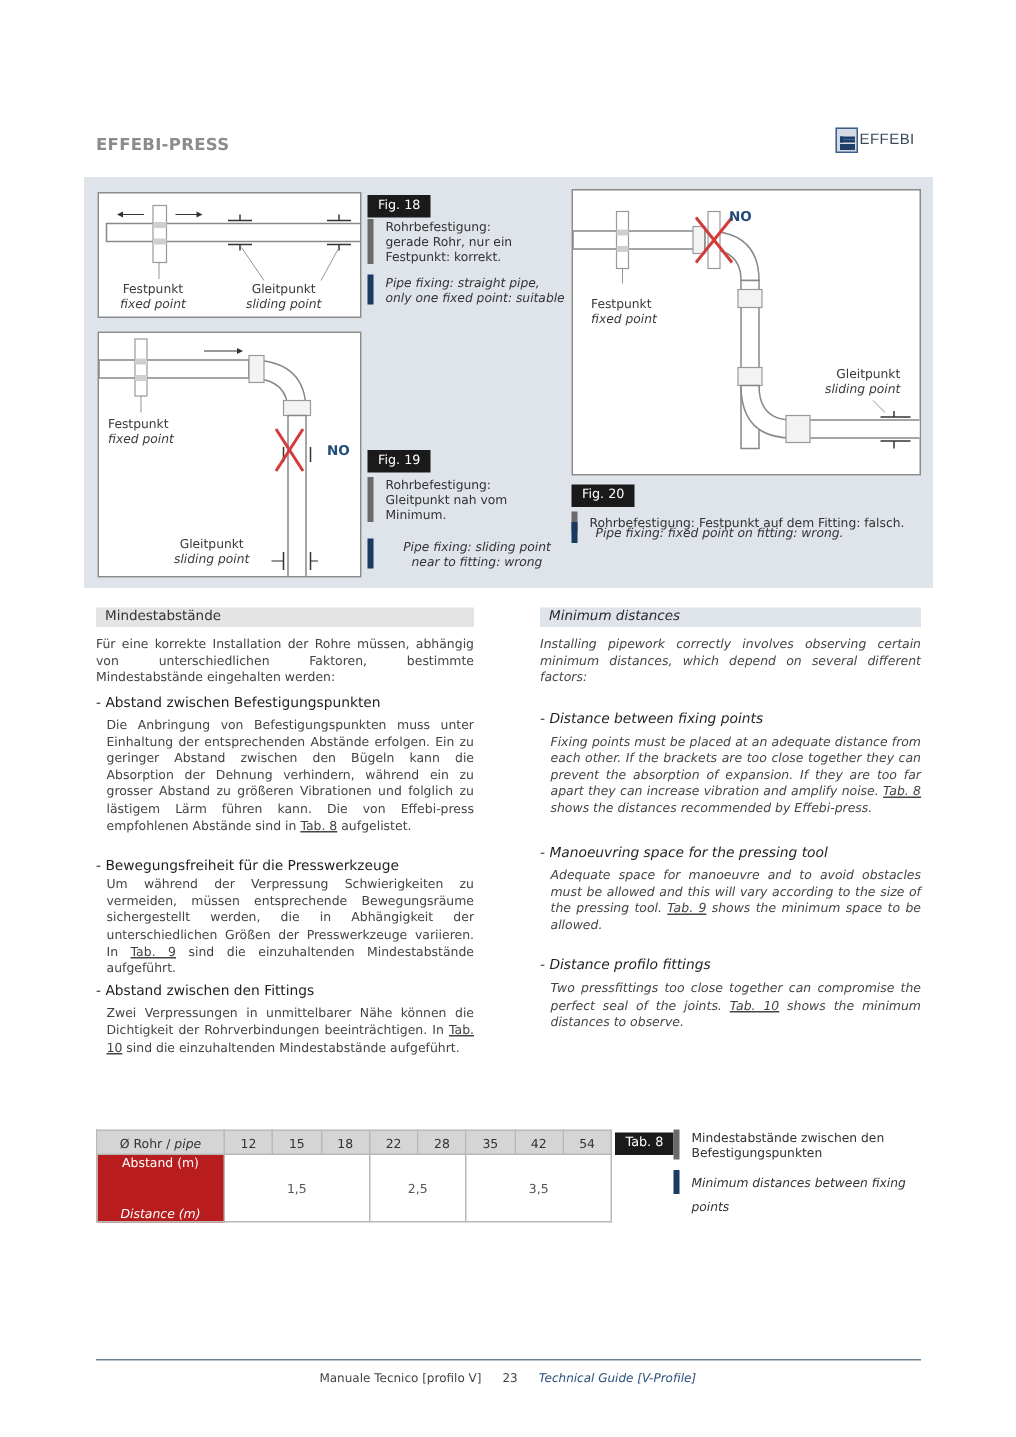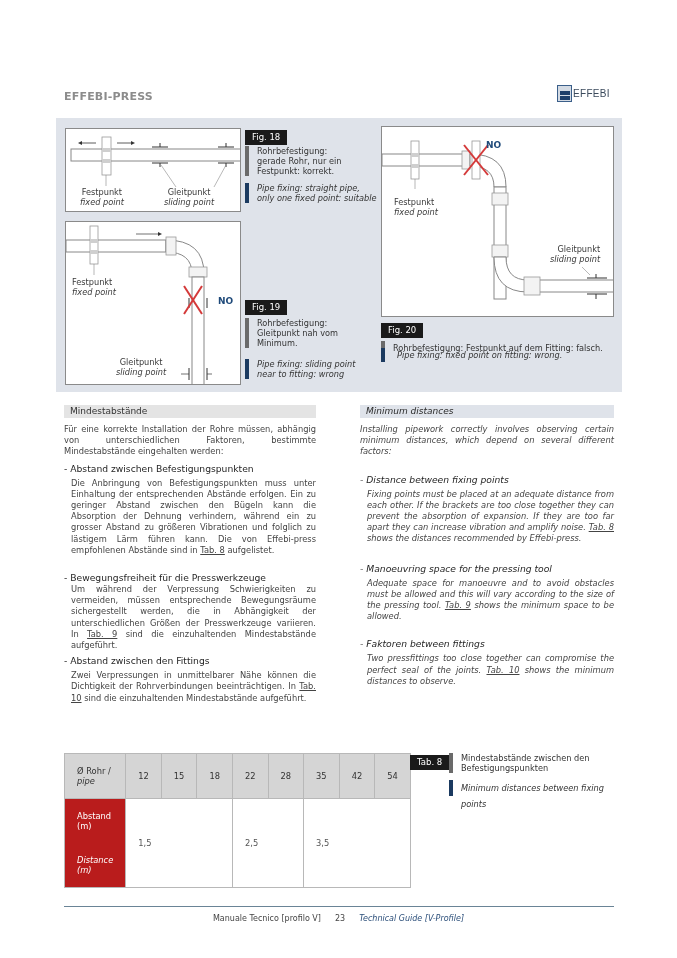--- a/index.html
+++ b/index.html
@@ -29,21 +29,21 @@
   .sec-en { left: 360px; top: 405px; width: 254px; background: #dfe3ea; color: #2a2a2a; font-style: italic; }
 
   .txt { font-size: 8.3px; line-height: 11.2px; color: #444; text-align: justify; }
   .sub { font-size: 9.2px; color: #1f1f1f; line-height: 12px; }
   .sub-en { font-style: italic; }
   .ind { padding-left: 7px; }
   .en { font-style: italic; }
   .u { text-decoration: underline; }
 
   table.t8 { border-collapse: collapse; font-size: 8.3px; }
-  table.t8 td { border: 1px solid #b8b8b8; text-align: left; height: 15px; padding: 12px; }
+  table.t8 td { border: 1px solid #b8b8b8; text-align: center; height: 15px; padding: 0; }
   table.t8 tr.h td { background: #d5d5d5; color: #333; }
   table.t8 td.rh { background: #b91c1c; color: #ffffff; line-height: 10px; height: 26px; }
   table.t8 td.v { background: #fff; color: #555; }
 
   .footer-line { left: 64px; top: 906px; width: 550px; height: 1px; background: #6a8496; }
   .footer { top: 914px; left: 0; width: 677px; font-size: 8px; color: #444; display: flex; justify-content: center; gap: 14px; }
   .footer .en-f { color: #2c4f7a; font-style: italic; }
 </style>
 </head>
 <body>
@@ -131,21 +131,21 @@
     <span class="it">sliding point</span>
   </div>
 </div>
 
 <div class="abs figtag" style="left:245px;top:300px;">Fig. 19</div>
 <div class="abs cap cap-de" style="left:245px;top:318px;width:122px;">
   <div>Rohrbefestigung:</div>
   <div>Gleitpunkt nah vom</div>
   <div>Minimum.</div>
 </div>
-<div class="abs cap cap-en" style="left:245px;top:359px;width:122px;">
+<div class="abs cap cap-en" style="left:245px;top:359px;width:122px;text-align:center;">
   <div>Pipe fixing: sliding point</div>
   <div>near to fitting: wrong</div>
 </div>
 
 <div class="abs fig-box" style="left:381px;top:126px;width:233px;height:191px;">
   <svg width="233" height="191">
     <rect x="0" y="27" width="84" height="12" fill="#fff" stroke="#888" stroke-width="1"></rect>
     <rect x="80" y="24" width="8" height="18" fill="#f3f3f3" stroke="#999" stroke-width="0.8"></rect>
     <path d="M88 27 Q124 27 124 60 L112 60 Q112 39 88 39 Z" fill="#fff" stroke="#888" stroke-width="1"></path>
     <rect x="112" y="60" width="12" height="112" fill="#fff" stroke="#888" stroke-width="1"></rect>
@@ -194,21 +194,21 @@
   <div class="sub" style="margin-top:4px;">- <span>Abstand zwischen den Fittings</span></div>
   <div class="txt ind" style="margin-top:3px;"><span>Zwei Verpressungen in unmittelbarer Nähe können die Dichtigkeit der Rohrverbindungen beeinträchtigen. In </span><span class="u">Tab. 10</span><span> sind die einzuhaltenden Mindestabstände aufgeführt.</span></div>
 </div>
 
 <div class="abs" style="left:360px;top:424px;width:254px;">
   <div class="txt en">Installing pipework correctly involves observing certain minimum distances, which depend on several different factors:</div>
   <div class="sub sub-en" style="margin-top:16px;">- <span>Distance between fixing points</span></div>
   <div class="txt en ind" style="margin-top:3px;"><span>Fixing points must be placed at an adequate distance from each other. If the brackets are too close together they can prevent the absorption of expansion. If they are too far apart they can increase vibration and amplify noise. </span><span class="u">Tab. 8</span><span> shows the distances recommended by Effebi-press.</span></div>
   <div class="sub sub-en" style="margin-top:18px;">- <span>Manoeuvring space for the pressing tool</span></div>
   <div class="txt en ind" style="margin-top:3px;"><span>Adequate space for manoeuvre and to avoid obstacles must be allowed and this will vary according to the size of the pressing tool. </span><span class="u">Tab. 9</span><span> shows the minimum space to be allowed.</span></div>
-  <div class="sub sub-en" style="margin-top:16px;">- <span>Faktoren between fittings</span></div>
+  <div class="sub sub-en" style="margin-top:16px;">- <span>Distance profilo fittings</span></div>
   <div class="txt en ind" style="margin-top:3px;"><span>Two pressfittings too close together can compromise the perfect seal of the joints. </span><span class="u">Tab. 10</span><span> shows the minimum distances to observe.</span></div>
 </div>
 
 <table class="abs t8" style="left:64px;top:753px;width:344px;">
   <tbody>
       <tr class="h">
     <td style="width:84px;"><span>Ø Rohr / </span><i>pipe</i></td>
     <td>12</td>
     <td>15</td>
     <td>18</td>

